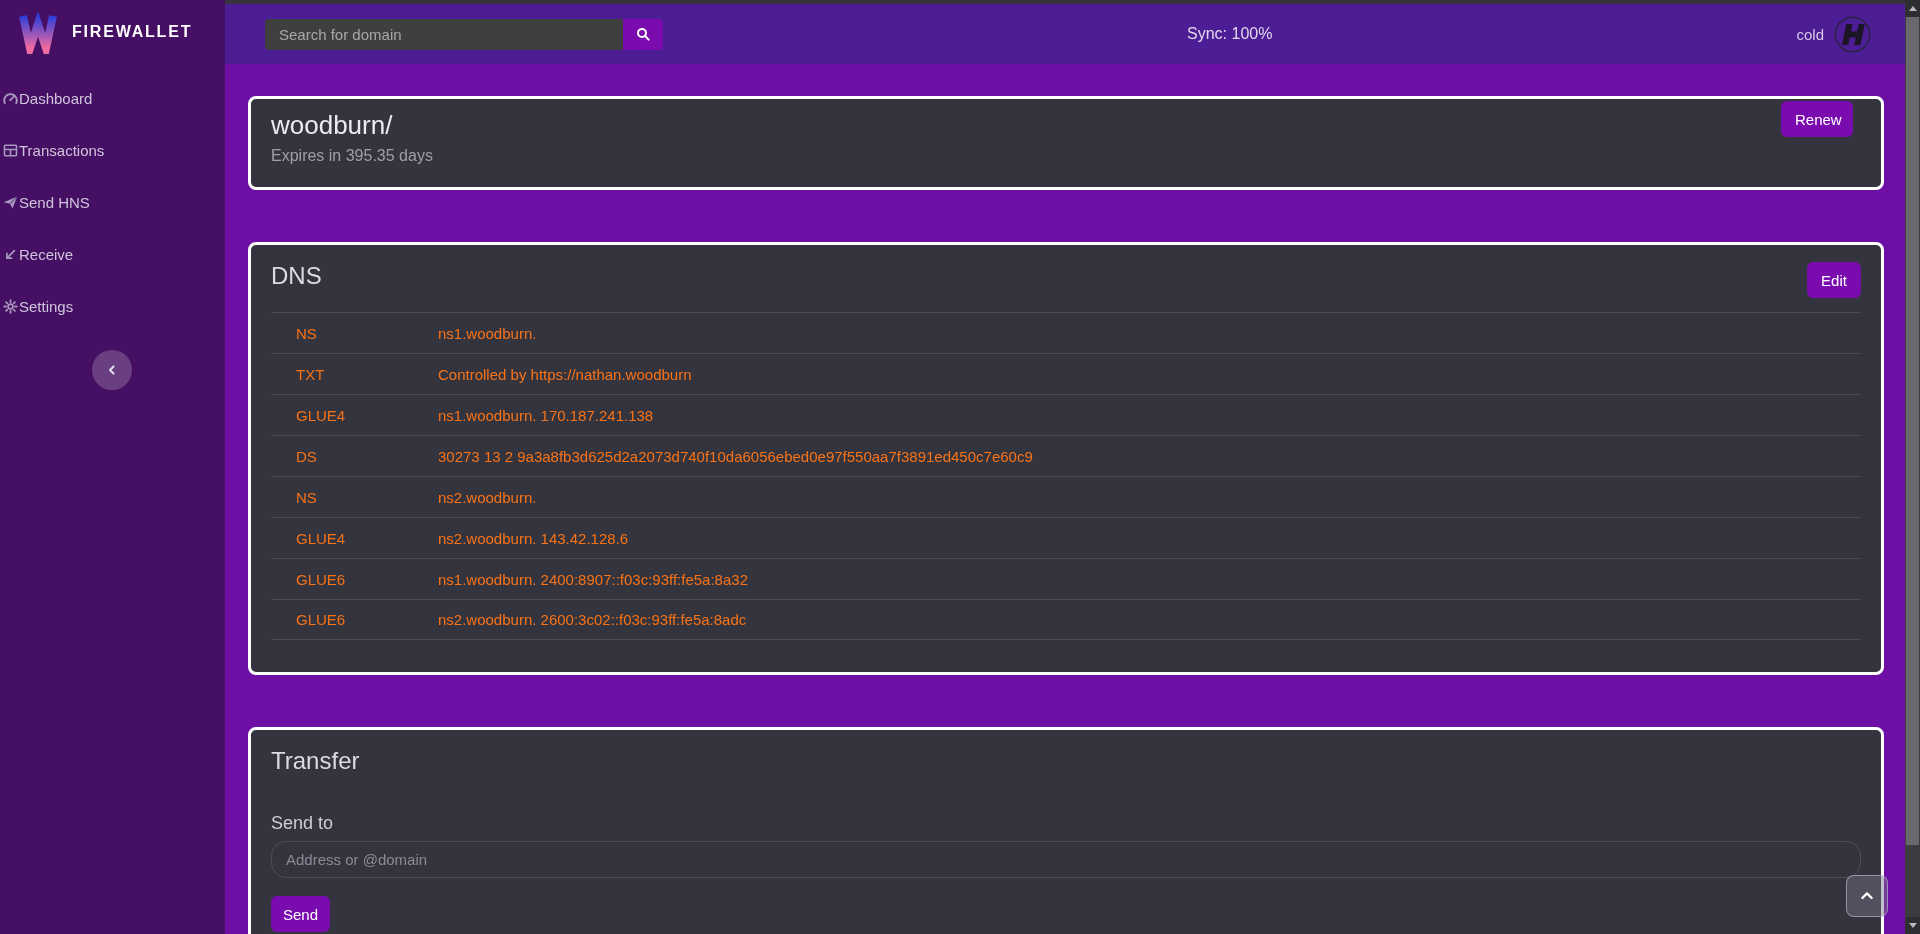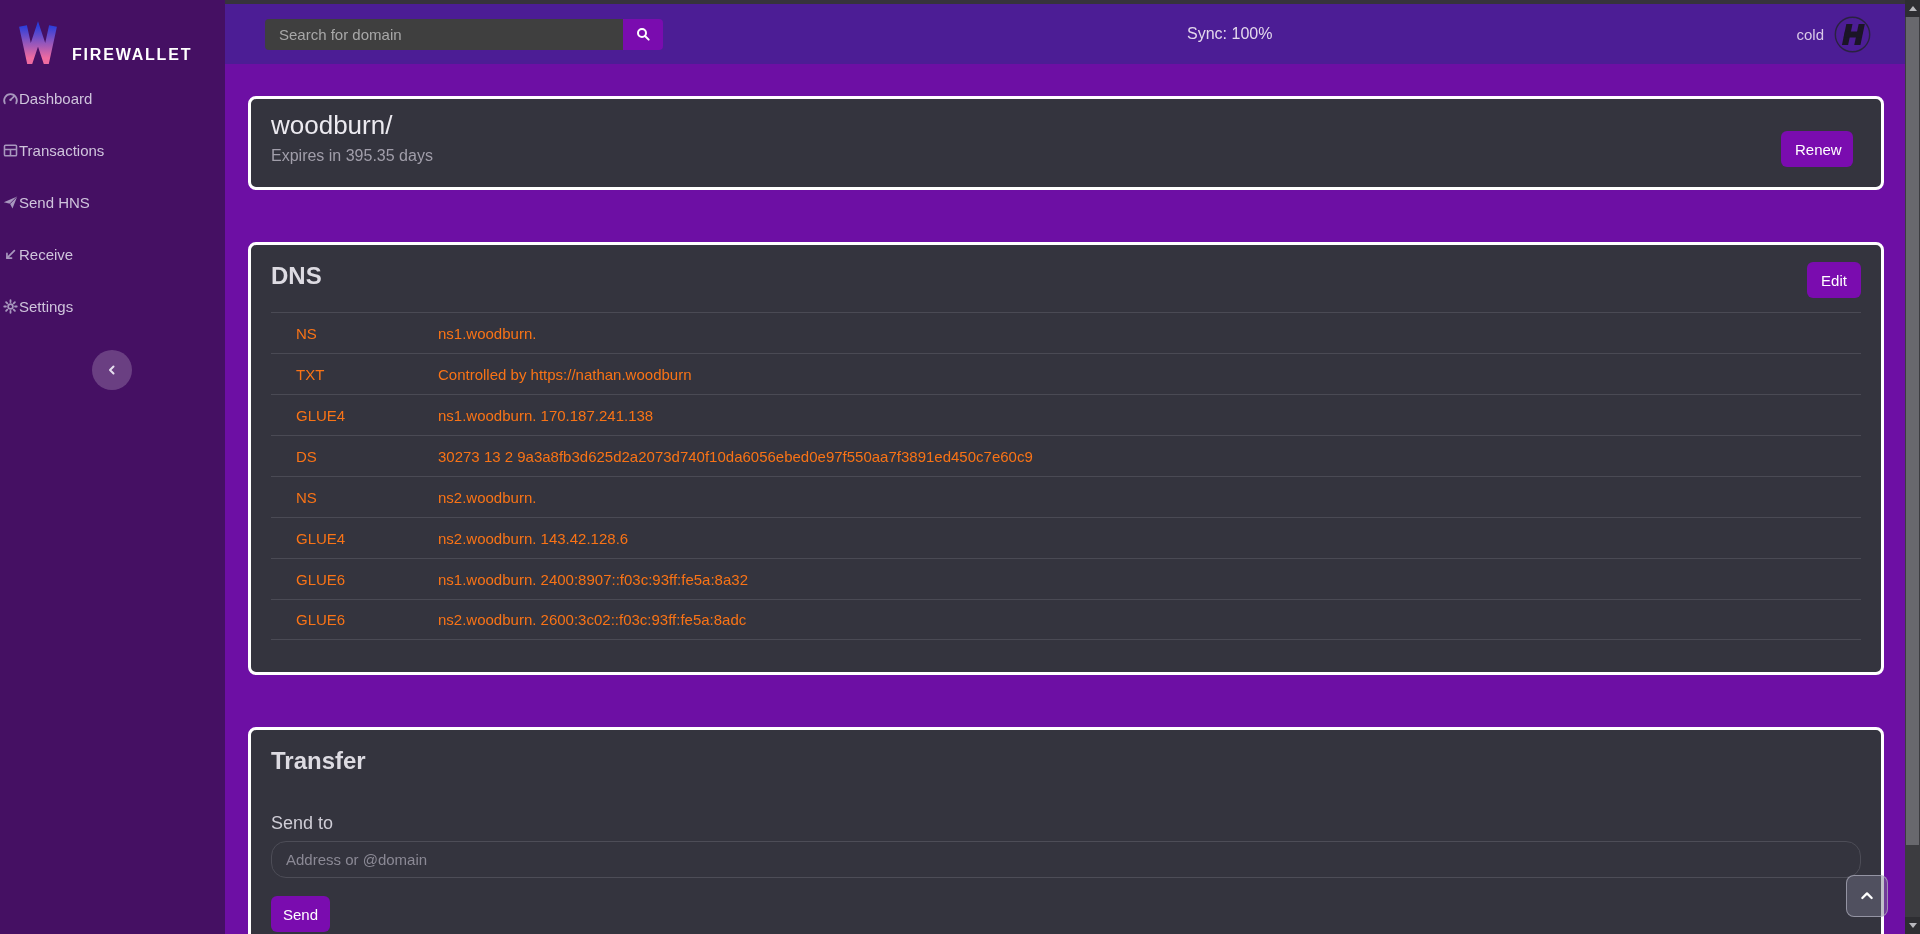--- a/index.html
+++ b/index.html
@@ -10,21 +10,21 @@
     font-family:"Liberation Sans", sans-serif;
     color:#e6e4ea;
   }
 
   
   .sidebar {
     position:absolute; left:0; top:0; bottom:0; width:225px;
     background:#451063; z-index:5;
   }
   .brand {
-    display:flex; align-items:flex-end; gap:12px;
+    display:flex; align-items:center; gap:12px;
     height:64px; padding-left:16px;
   }
   .brand-name {
     color:#ffffff; font-size:16px; font-weight:bold; letter-spacing:1.8px;
   }
   .nav { margin-top:8px; }
   .nav-item {
     display:flex; align-items:center; gap:0;
     height:52px; padding-left:2px; cursor:pointer;
     color:#cfc4dc; font-size:15px;
@@ -76,25 +76,25 @@
   }
   .domain-card { height:94px; padding:10px 20px; margin-bottom:52px; }
   .domain-title { font-size:26px; font-weight:normal; color:#eceaf0; line-height:32px; }
   .domain-expiry { font-size:16px; color:#a19eaa; margin-top:6px; }
 
   .btn {
     background:#7a0caf; color:#ffffff; border:none; border-radius:6px;
     font-size:15px; font-family:"Liberation Sans", sans-serif;
     cursor:pointer; padding:8px 14px;
   }
-  .renew-btn { position:absolute; top:32px; right:28px; width:72px; height:36px; }
+  .renew-btn { position:absolute; top:2px; right:28px; width:72px; height:36px; }
   .edit-btn { position:absolute; top:17px; right:20px; width:54px; height:36px; }
 
   .dns-card { padding:16px 20px 32px; margin-bottom:52px; }
-  .section-title { font-size:24px; font-weight:bold; color:#dddbe2; line-height:30px; }
+  .section-title { font-size:24px; font-weight:normal; color:#dddbe2; line-height:30px; }
   .dns-table { margin-top:21px; }
   .dns-row {
     display:flex; align-items:center; height:41px;
     border-top:1px solid #4a4a54; padding-left:25px;
     font-size:15px; color:#f97316;
   }
   .dns-row:last-child { border-bottom:1px solid #4a4a54; }
   .dns-type { width:142px; flex:none; }
   .dns-value { flex:1; }
 

